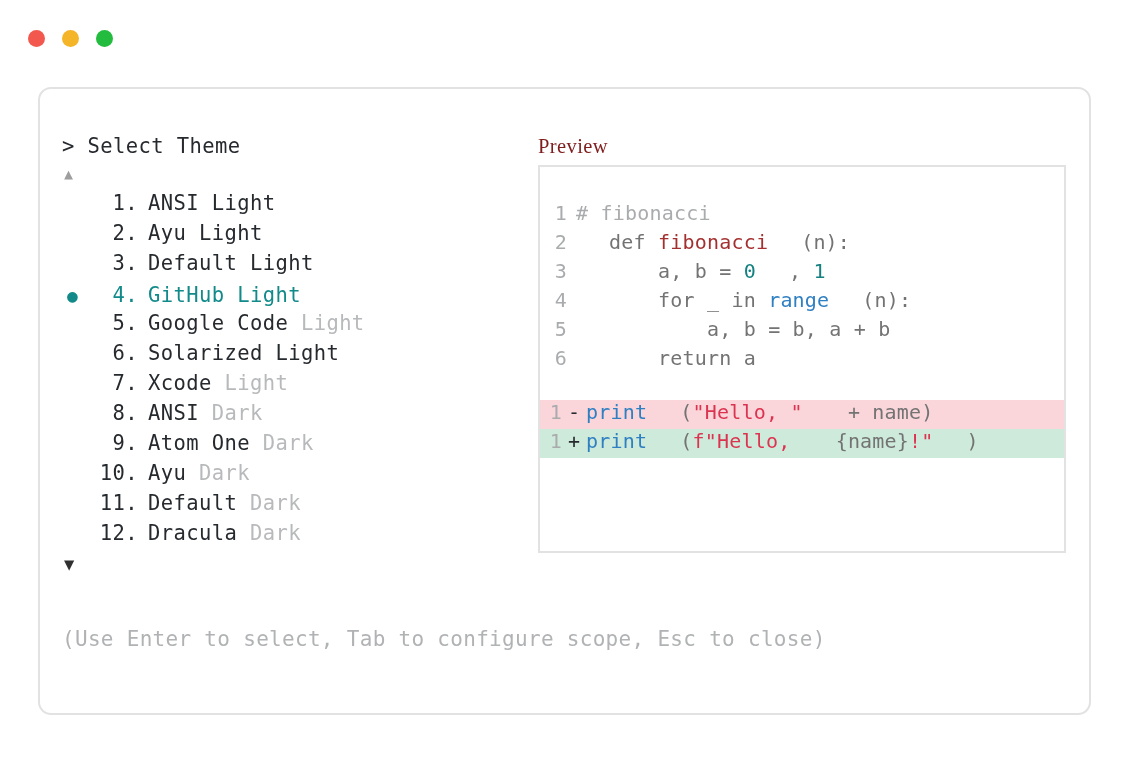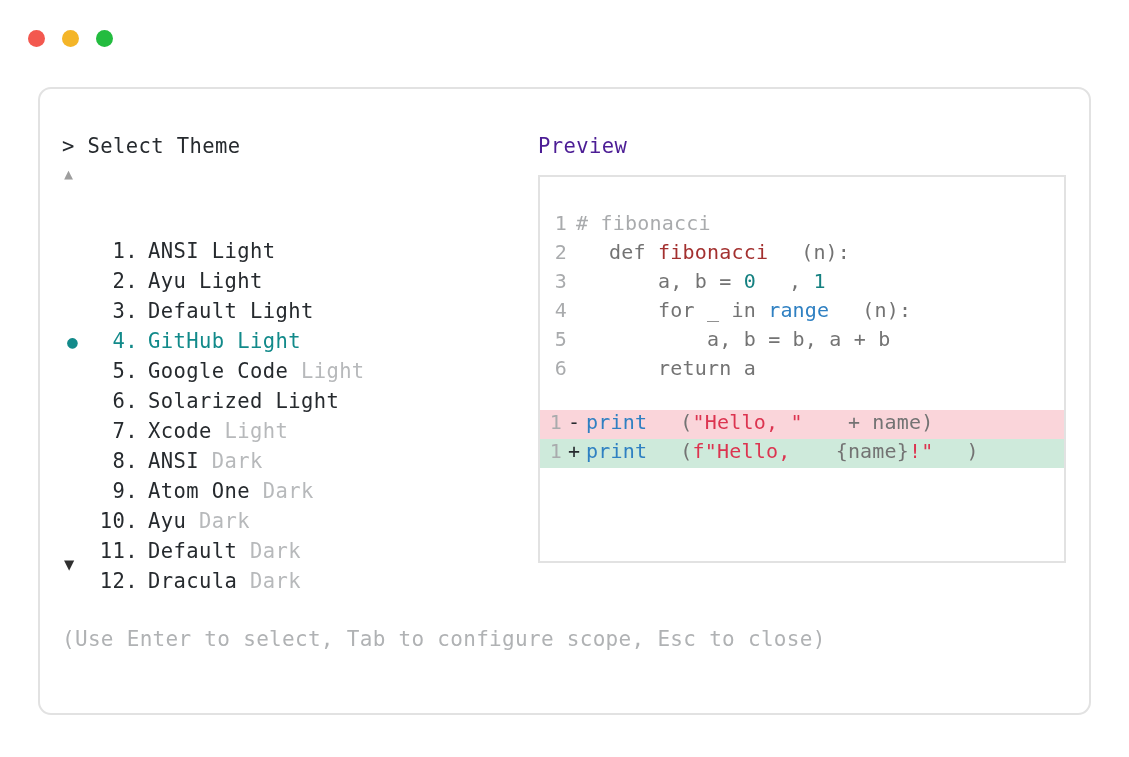--- a/index.html
+++ b/index.html
@@ -98,21 +98,21 @@
   .idx-cell {
     width: 48px;
     flex: 0 0 48px;
     text-align: right;
     color: #262a2e;
   }
   .theme-row.selected .idx-cell,
   .theme-row.selected .name-cell,
   .theme-row.selected .suffix-cell { color: #128a8a; }
   .name-cell { color: #262a2e; padding-left: 10px; }
-  .suffix-cell { color: #262a2e; margin-top: 48px; }
+  .suffix-cell { color: #262a2e; }
   .suffix-cell.muted { color: #b7b9bb; }
 
   .hint {
     position: absolute;
     left: 22px;
     top: 538px;
     font-size: 21px;
     letter-spacing: 0.3px;
     color: #b0b2b4;
     white-space: pre;
@@ -120,24 +120,25 @@
 
   
   .right-col {
     position: absolute;
     left: 498px;
     top: 42px;
     width: 528px;
   }
   .preview-title {
     font-size: 20.5px;
-    color: #4c1d95;
+    color: #7f1d1d;
     letter-spacing: 0.4px;
     line-height: 30px;
-    margin-bottom: 14px;
+    margin-bottom: 4px;
+    font-family: Liberation Serif, serif;
   }
   .preview-box {
     border: 2px solid #e2e2e2;
     background: #ffffff;
     height: 388px;
     padding: 34px 0 0 0;
     overflow: hidden;
   }
   .code-area { padding-left: 14px; }
   .code-line {

